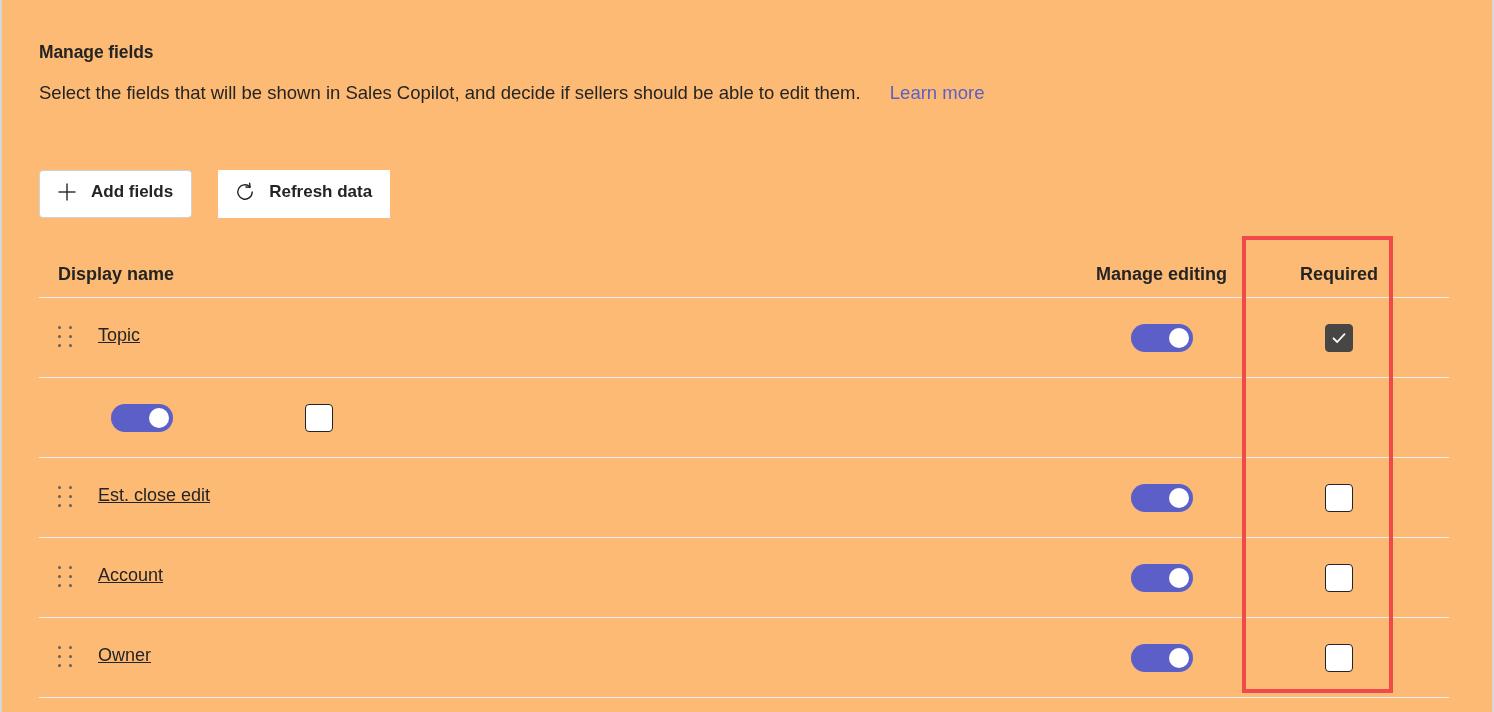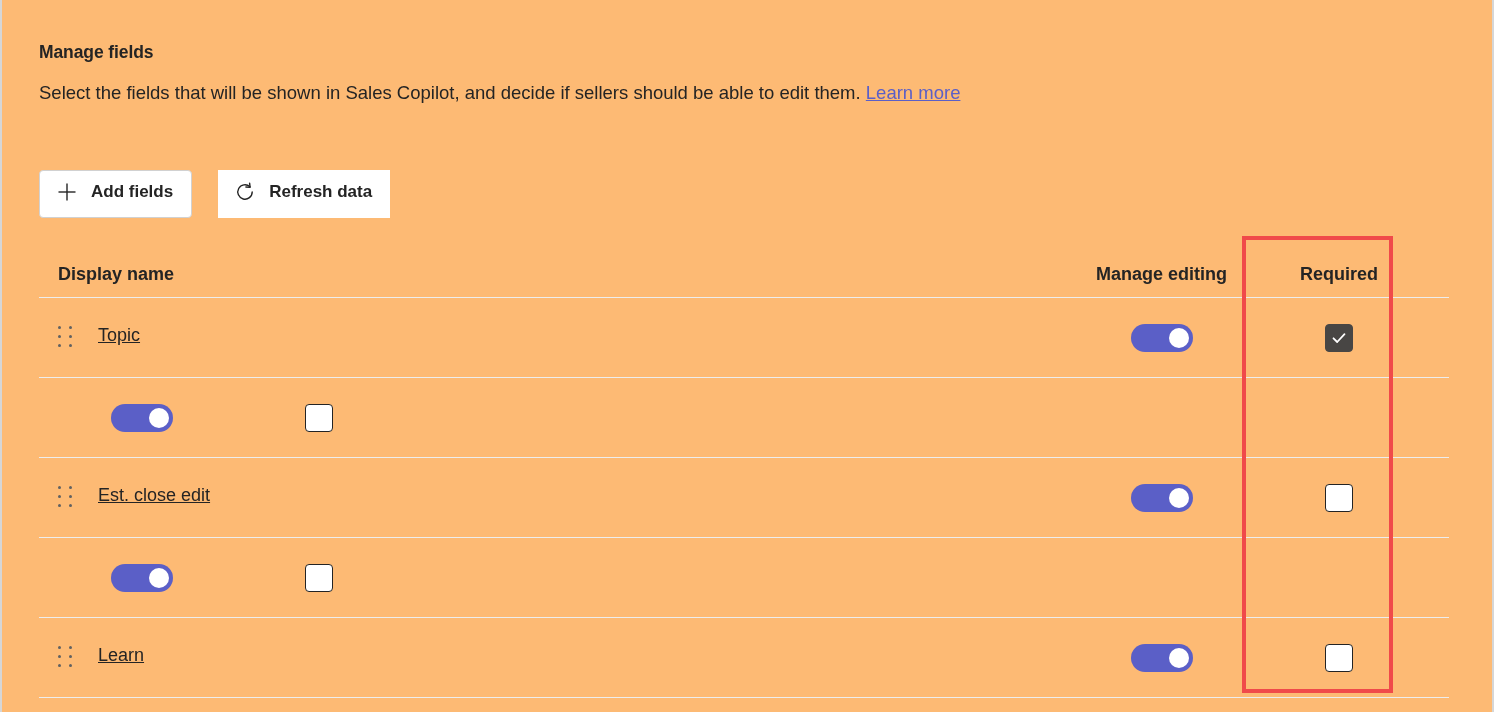--- a/index.html
+++ b/index.html
@@ -50,22 +50,22 @@
     left: 0;
     top: 80px;
     font-size: 18.5px;
     font-weight: normal;
     color: #242424;
     line-height: 1.4;
     white-space: nowrap;
   }
   .page-subtitle .learn-more {
     color: #5b5fc7;
-    text-decoration: underline;
     cursor: pointer;
+    margin-left: 24px;
   }
 
   
   .toolbar {
     position: absolute;
     left: 0;
     top: 170px;
     height: 48px;
     display: flex;
     align-items: center;
@@ -347,20 +347,31 @@
           </button>
         </div>
         <div class="col-req">
           <button class="checkbox">
             
           </button>
         </div>
       </div>
 
       <div class="row body">
+        <div class="col-name">
+          <span class="drag-handle">
+            <i></i>
+              <i></i>
+              <i></i>
+              <i></i>
+              <i></i>
+              <i></i>
+          </span>
+          <span class="field-label">Account</span>
+        </div>
         <div class="col-allow">
           <button class="toggle">
             <span class="knob"></span>
           </button>
         </div>
         <div class="col-req">
           <button class="checkbox">
             
           </button>
         </div>
@@ -369,21 +380,21 @@
       <div class="row body">
         <div class="col-name">
           <span class="drag-handle">
             <i></i>
               <i></i>
               <i></i>
               <i></i>
               <i></i>
               <i></i>
           </span>
-          <span class="field-label">Learn</span>
+          <span class="field-label">Owner</span>
         </div>
         <div class="col-allow">
           <button class="toggle">
             <span class="knob"></span>
           </button>
         </div>
         <div class="col-req">
           <button class="checkbox">
             
           </button>

